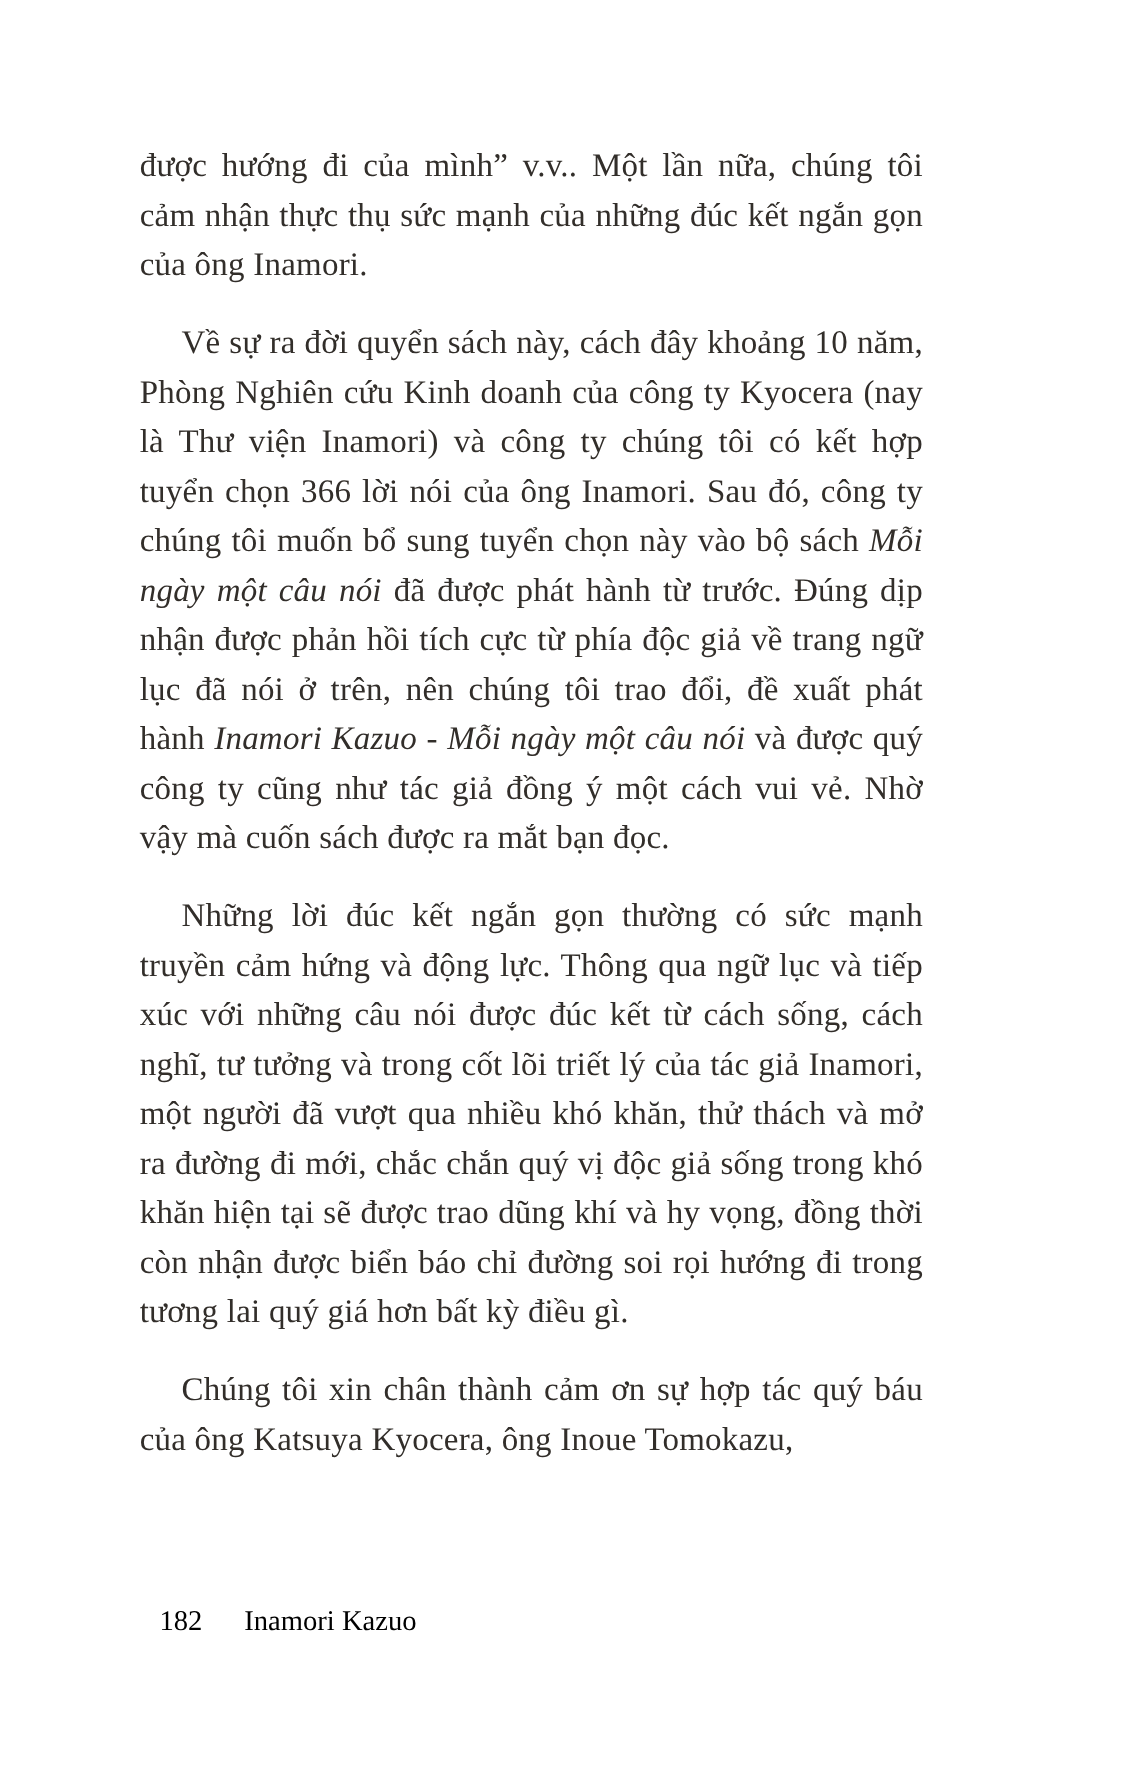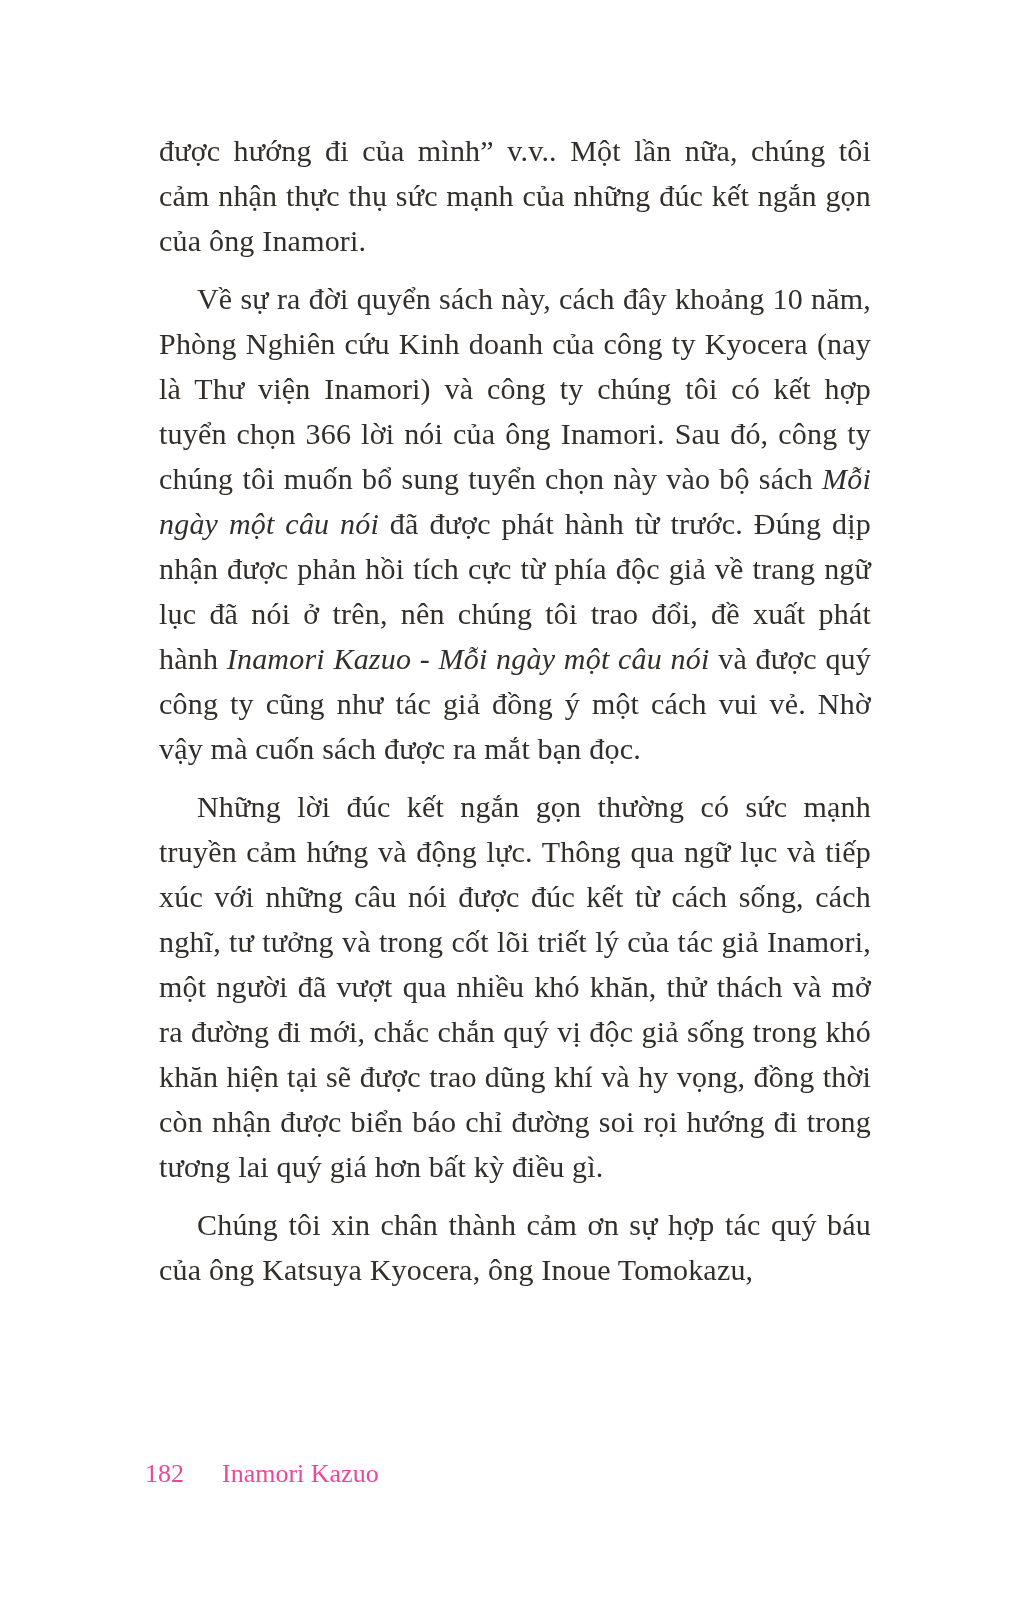--- a/index.html
+++ b/index.html
@@ -13,44 +13,45 @@
     position: relative;
     overflow: hidden;
   }
   .page {
     position: absolute;
     inset: 0;
     background: #ffffff;
   }
   .content {
     position: absolute;
-    left: 159px;
+    left: 127px;
     top: 128px;
     width: 712px;
   }
   .para {
     font-size: 30px;
     line-height: 45px;
     text-align: justify;
     margin: 0 0 13px 0;
     letter-spacing: 0.2px;
   }
   .para.indent {
     text-indent: 38px;
+    margin-top: 26px;
   }
   .italic {
     font-style: italic;
   }
   .footer {
     position: absolute;
     left: 145px;
     top: 1458px;
     font-size: 26px;
     line-height: 32px;
-    color: #ec4899;
+    color: #000000;
   }
   .footer .pagenum {
     display: inline-block;
     margin-right: 38px;
   }
 </style>
 </head>
 <body>
 
 <div class="page">

